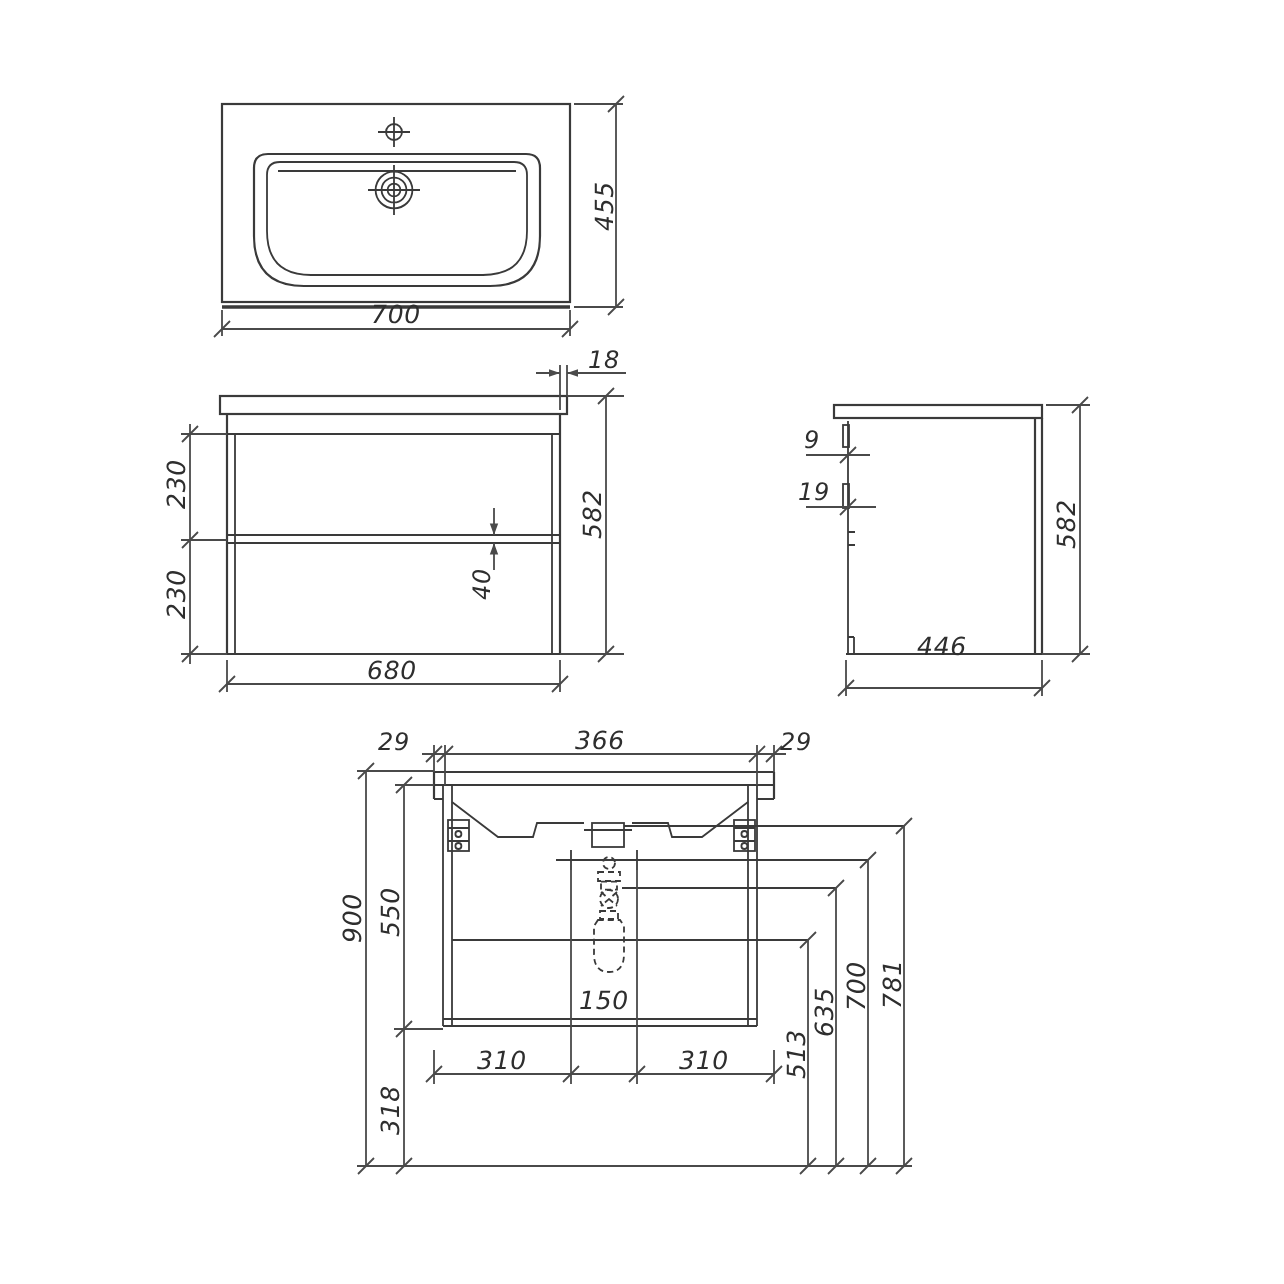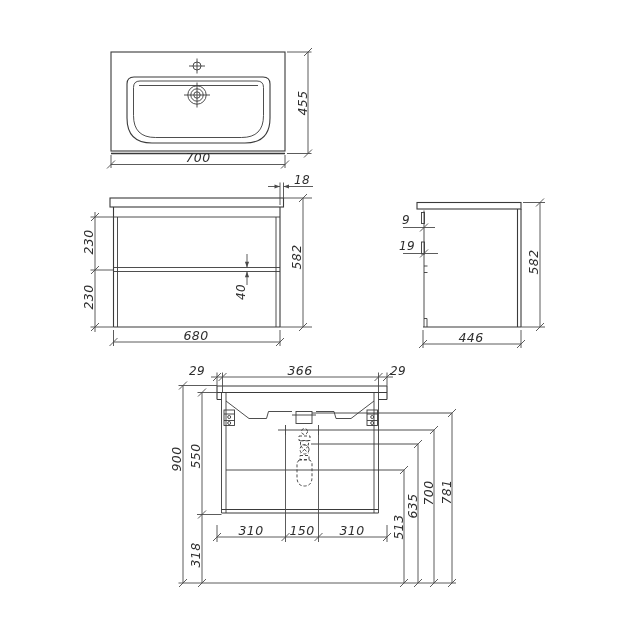--- a/index.html
+++ b/index.html
@@ -149,29 +149,29 @@
 <span class="dim h small" style="left:302px;top:180px">18</span>
 <span class="dim v" style="left:88px;top:242px">230</span>
 <span class="dim v" style="left:88px;top:297px">230</span>
 <span class="dim v small" style="left:241px;top:292px">40</span>
 <span class="dim v" style="left:296px;top:257px">582</span>
 <span class="dim h" style="left:196px;top:335px">680</span>
 
 <span class="dim h small" style="left:406px;top:220px">9</span>
 <span class="dim h small" style="left:407px;top:246px">19</span>
 <span class="dim v" style="left:533px;top:262px">582</span>
-<span class="dim h" style="left:471px;top:337px">446</span>
+<span class="dim h" style="left:471px;top:323px">446</span>
 
 <span class="dim h small" style="left:197px;top:371px">29</span>
 <span class="dim h" style="left:300px;top:370px">366</span>
 <span class="dim h small" style="left:398px;top:371px">29</span>
 <span class="dim v" style="left:176px;top:459px">900</span>
 <span class="dim v" style="left:195px;top:456px">550</span>
 <span class="dim v" style="left:195px;top:555px">318</span>
 <span class="dim h" style="left:251px;top:530px">310</span>
-<span class="dim h" style="left:302px;top:530px">150</span>
+<span class="dim h" style="left:302px;top:500px">150</span>
 <span class="dim h" style="left:352px;top:530px">310</span>
 <span class="dim v" style="left:398px;top:527px">513</span>
 <span class="dim v" style="left:412px;top:506px">635</span>
 <span class="dim v" style="left:428px;top:493px">700</span>
 <span class="dim v" style="left:446px;top:492px">781</span>
 
 </div>
 
 </body></html>

